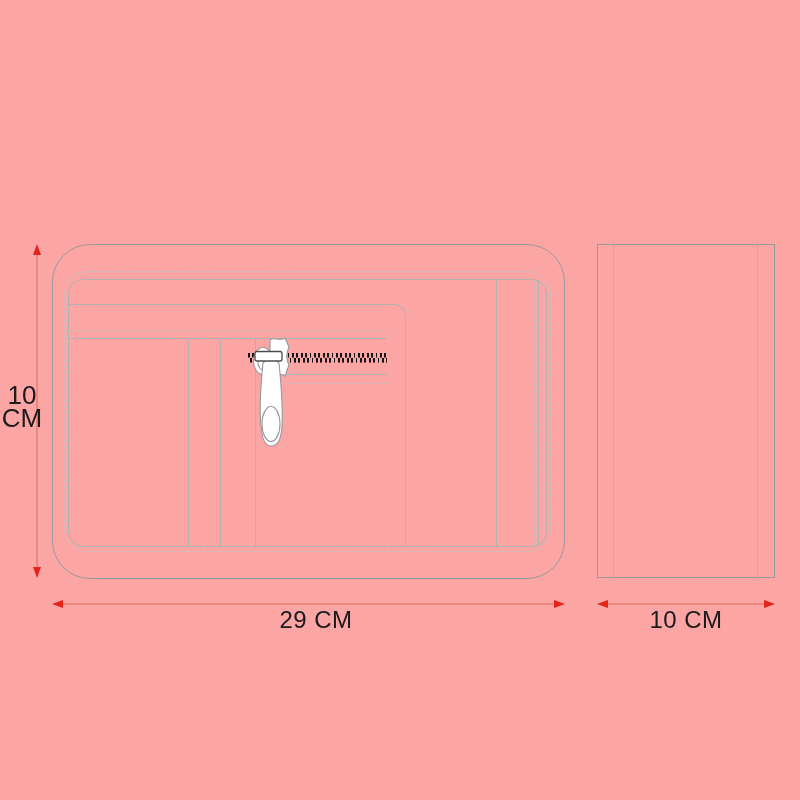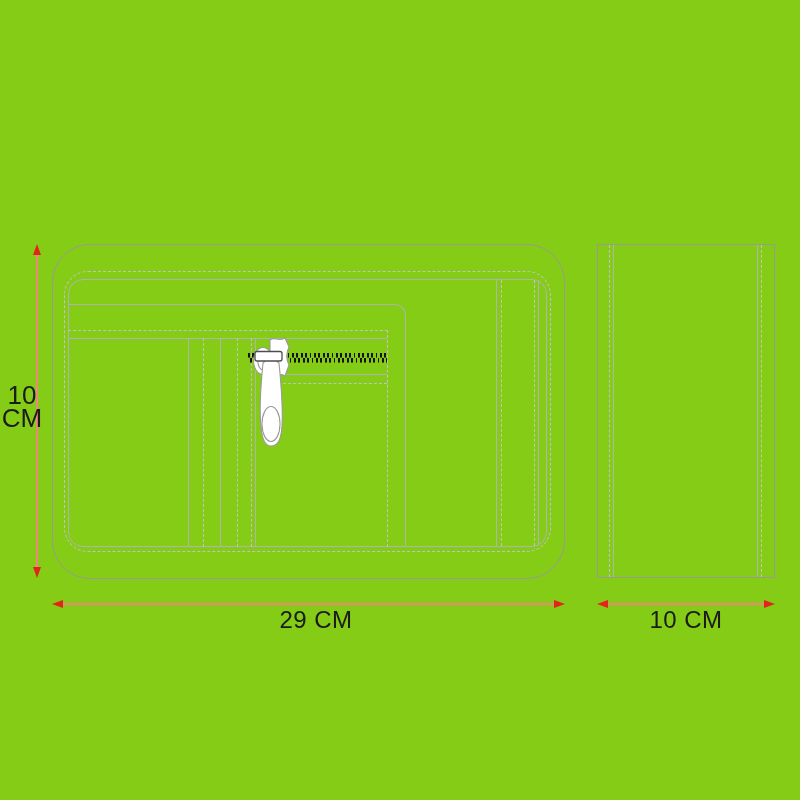--- a/index.html
+++ b/index.html
@@ -6,21 +6,21 @@
     --outline:#999999;
     --outline-2:#b2b2b2;
     --stitch:#c2c2c2;
     --dimension-line:#ef857c;
     --dimension-arrow:#e2241a;
     --zipper-teeth:#141414;
     --label-text:#1b1b1b;
   }
   html,body{margin:0;padding:0;background:#fff;}
   .canvas{
-    position:relative;width:800px;height:800px;background:#84cc16;overflow:hidden;
+    position:relative;width:800px;height:800px;background:#fca5a5;overflow:hidden;
     font-family:"Liberation Sans", sans-serif;color:var(--label-text);
   }
   .abs{position:absolute;}
   .rect{position:absolute;border:1.3px solid var(--outline);box-sizing:border-box;background:transparent;}
   .rect2{position:absolute;border:1.1px solid var(--outline-2);box-sizing:border-box;background:transparent;}
   .rectd{position:absolute;border:1px dashed var(--stitch);box-sizing:border-box;background:transparent;}
   .vl{position:absolute;width:0;border-left:1.1px solid var(--outline-2);}
   .vd{position:absolute;width:0;border-left:1px dashed var(--stitch);}
   .hl{position:absolute;height:0;border-top:1.1px solid var(--outline-2);}
   .hd{position:absolute;height:0;border-top:1px dashed var(--stitch);}

